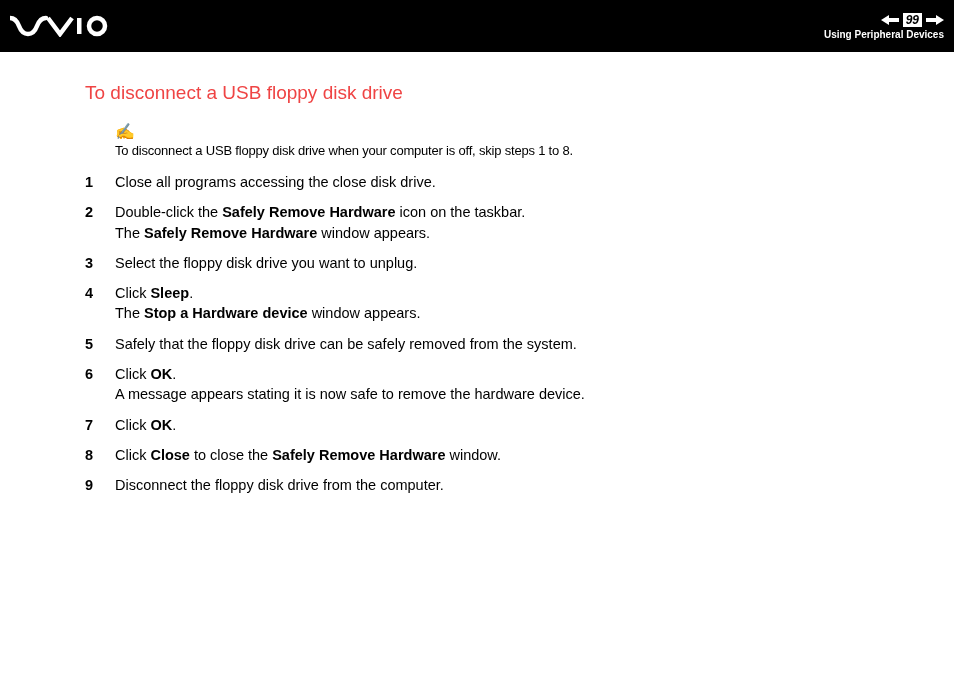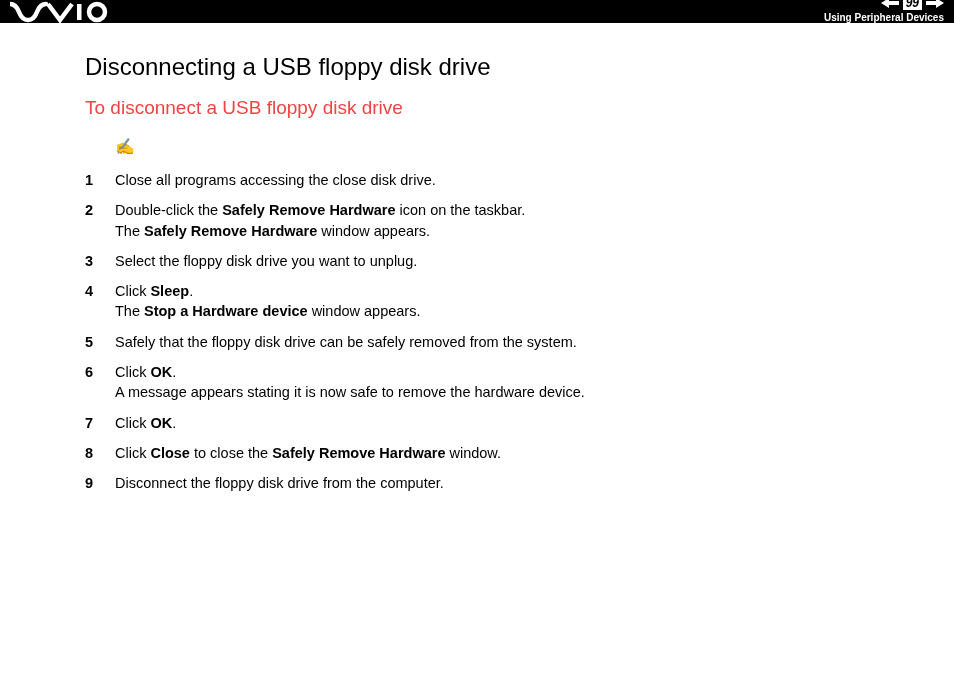--- a/index.html
+++ b/index.html
@@ -6,23 +6,23 @@
     body {
       width: 954px;
       height: 674px;
       font-family: Arial, Helvetica, sans-serif;
       background: #fff;
       overflow: hidden;
     }
     .header {
       background: #000;
       color: #fff;
-      height: 23px;
-      display: flex;
-      align-items: flex-end;
+      height: 52px;
+      display: flex;
+      align-items: center;
       justify-content: space-between;
       padding: 0 10px;
     }
     .logo {
       display: flex;
       align-items: center;
       gap: 2px;
     }
     .nav-right {
       display: flex;
@@ -124,25 +124,25 @@
         <svg width="18" height="10" viewBox="0 0 18 10">
             <polygon points="18,5 10,0 10,3 0,3 0,7 10,7 10,10" fill="#fff"></polygon>
           </svg>
       </span>
     </div>
     <div class="section-label">Using Peripheral Devices</div>
   </div>
 </div>
 
 <div class="content">
-  <h1 class="title">Disconnecting a USB floppy disk drive</h1>
   <h2 class="subtitle">To disconnect a USB floppy disk drive</h2>
 
   <div class="note-row">
     <div class="note-icon">✍</div>
+    <div class="note-text">To disconnect a USB floppy disk drive when your computer is off, skip steps 1 to 8.</div>
   </div>
 
   <ol class="steps">
 
     <li class="step">
       <div class="step-num">1</div>
       <div class="step-body"><span>Close all programs accessing the close disk drive.</span></div>
     </li>
 
     <li class="step">

